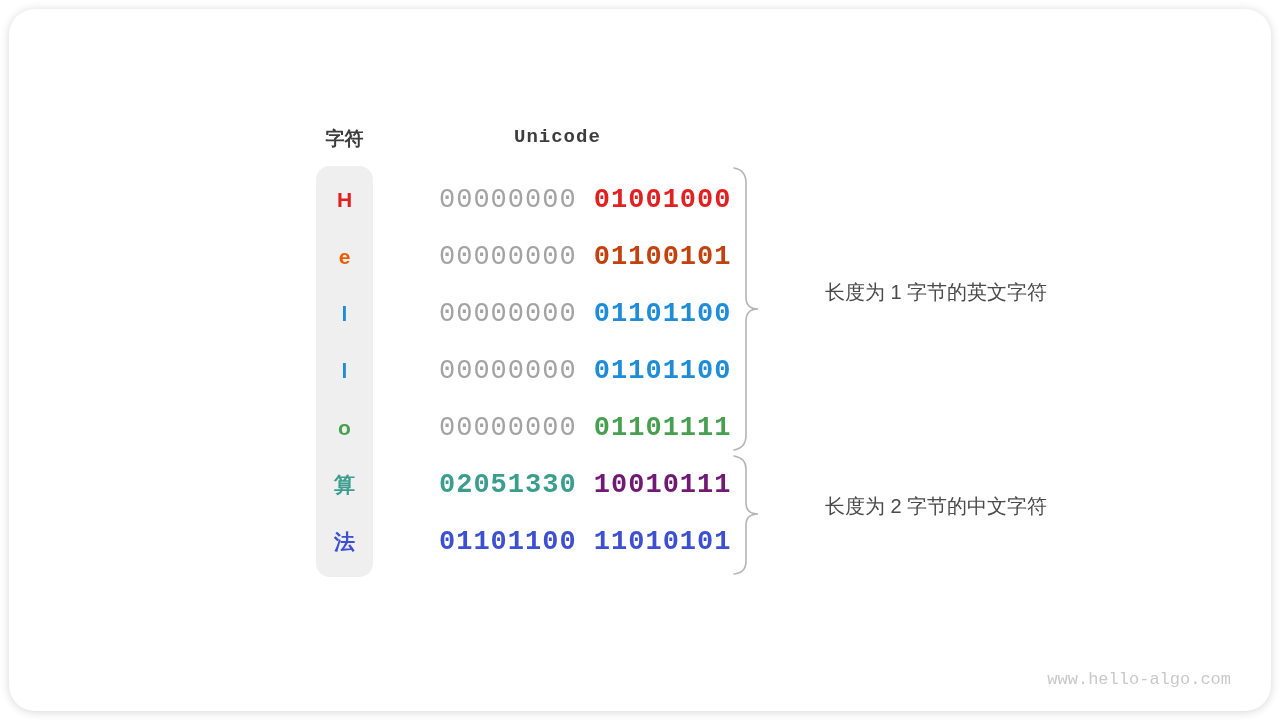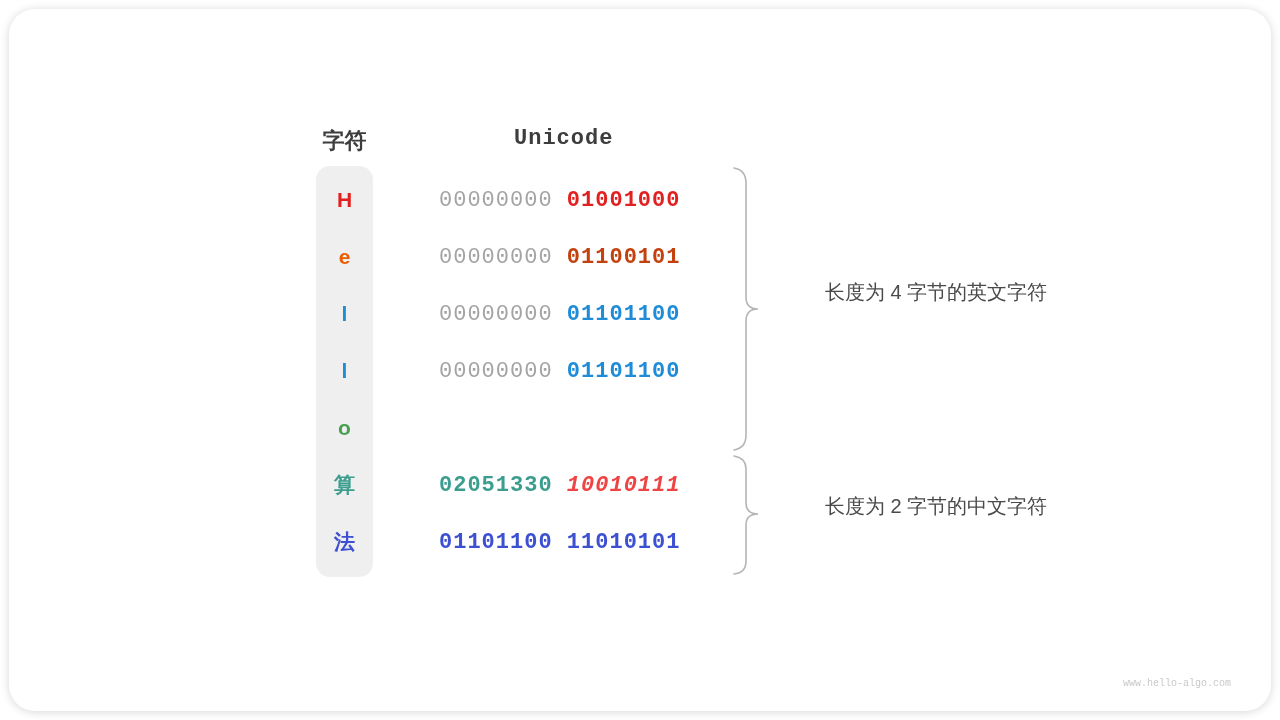--- a/index.html
+++ b/index.html
@@ -16,21 +16,21 @@
     left: 9px; top: 9px;
     width: 1262px; height: 702px;
     background: #ffffff;
     border-radius: 26px;
     box-shadow: 0 1px 10px rgba(0,0,0,0.16);
   }
   .col-header {
     position: absolute;
     top: 117px;
     font-weight: 700;
-    font-size: 22px;
+    font-size: 19px;
     color: #3d3d3d;
   }
   .char-header {
     left: 307px;
     width: 57px;
     text-align: center;
     font-family: "Liberation Sans", sans-serif;
   }
   .unicode-header {
     left: 505px;
@@ -56,21 +56,21 @@
     display: inline-block;
     width: 57px;
     text-align: center;
     font-weight: 700;
     font-size: 21px;
     font-family: "Liberation Sans", sans-serif;
   }
   .row-bits {
     margin-left: 66px;
     font-family: "Liberation Mono", "DejaVu Sans Mono", monospace;
-    font-size: 22px;
+    font-size: 27px;
     letter-spacing: 1px;
     white-space: pre;
   }
   .byte { font-weight: 400; }
   .byte.bold { font-weight: 700; }
   .brace {
     position: absolute;
   }
   .annotation {
     position: absolute;
@@ -82,21 +82,21 @@
   }
   .annotation1 { top: 264px; }
   .annotation2 { top: 478px; line-height: 38px; }
   .ann-line1 { color: #4a4a4a; font-weight: 400; }
   .ann-line2 { color: #9b9b9b; font-weight: 700; }
   .watermark {
     position: absolute;
     right: 40px;
     bottom: 22px;
     font-family: "Liberation Mono", "DejaVu Sans Mono", monospace;
-    font-size: 10px;
+    font-size: 17px;
     color: #c9c9c9;
   }
 </style>
 </head>
 <body>
 
 <div class="card">
 
   <div class="col-header char-header">字符</div>
 
@@ -116,41 +116,42 @@
       <div class="row" style="top: 276.5px;">
         <span class="row-char" style="color: rgb(30, 140, 215);">l</span>
         <span class="row-bits"><span class="byte" style="color: rgb(163, 163, 163);">00000000</span> <span class="byte bold" style="color: rgb(30, 140, 215);">01101100</span></span>
       </div>
       <div class="row" style="top: 333.5px;">
         <span class="row-char" style="color: rgb(30, 140, 215);">l</span>
         <span class="row-bits"><span class="byte" style="color: rgb(163, 163, 163);">00000000</span> <span class="byte bold" style="color: rgb(30, 140, 215);">01101100</span></span>
       </div>
       <div class="row" style="top: 390.5px;">
         <span class="row-char" style="color: rgb(71, 160, 79);">o</span>
+        <span class="row-bits"><span class="byte" style="color: rgb(163, 163, 163);">00000000</span> <span class="byte bold" style="color: rgb(71, 160, 79);">01101111</span></span>
       </div>
       <div class="row" style="top: 447.5px;">
         <span class="row-char" style="color: rgb(58, 157, 142);">算</span>
-        <span class="row-bits"><span class="byte bold" style="color: rgb(58, 157, 142);">02051330</span> <span class="byte bold" style="color: #ef4444; font-style: italic;">10010111</span></span>
+        <span class="row-bits"><span class="byte bold" style="color: rgb(58, 157, 142);">02051330</span> <span class="byte bold" style="color: #701a75;">10010111</span></span>
       </div>
       <div class="row" style="top: 504.5px;">
         <span class="row-char" style="color: rgb(60, 80, 209);">法</span>
         <span class="row-bits"><span class="byte bold" style="color: rgb(60, 80, 209);">01101100</span> <span class="byte bold" style="color: rgb(60, 80, 209);">11010101</span></span>
       </div>
     </div>
 
   <svg class="brace" style="left:723px; top:158px;" width="28" height="284" viewBox="0 0 28 284">
     <path d="M 2 1 Q 14 3 14 16 L 14 130 Q 14 142 26 142 Q 14 142 14 154 L 14 268 Q 14 281 2 283" fill="none" stroke="#b5b5b5" stroke-width="1.6" stroke-linecap="round"></path>
   </svg>
 
   <svg class="brace" style="left:723px; top:446px;" width="28" height="120" viewBox="0 0 28 120">
     <path d="M 2 1 Q 14 3 14 14 L 14 48 Q 14 59 26 59 Q 14 59 14 70 L 14 106 Q 14 118 2 119" fill="none" stroke="#b5b5b5" stroke-width="1.6" stroke-linecap="round"></path>
   </svg>
 
   <div class="annotation annotation1">
-    <div class="ann-line1">长度为 4 字节的英文字符</div>
+    <div class="ann-line1">长度为 1 字节的英文字符</div>
   </div>
 
   <div class="annotation annotation2">
     <div class="ann-line1">长度为 2 字节的中文字符</div>
   </div>
 
   <div class="watermark">www.hello-algo.com</div>
 
 </div>
 

